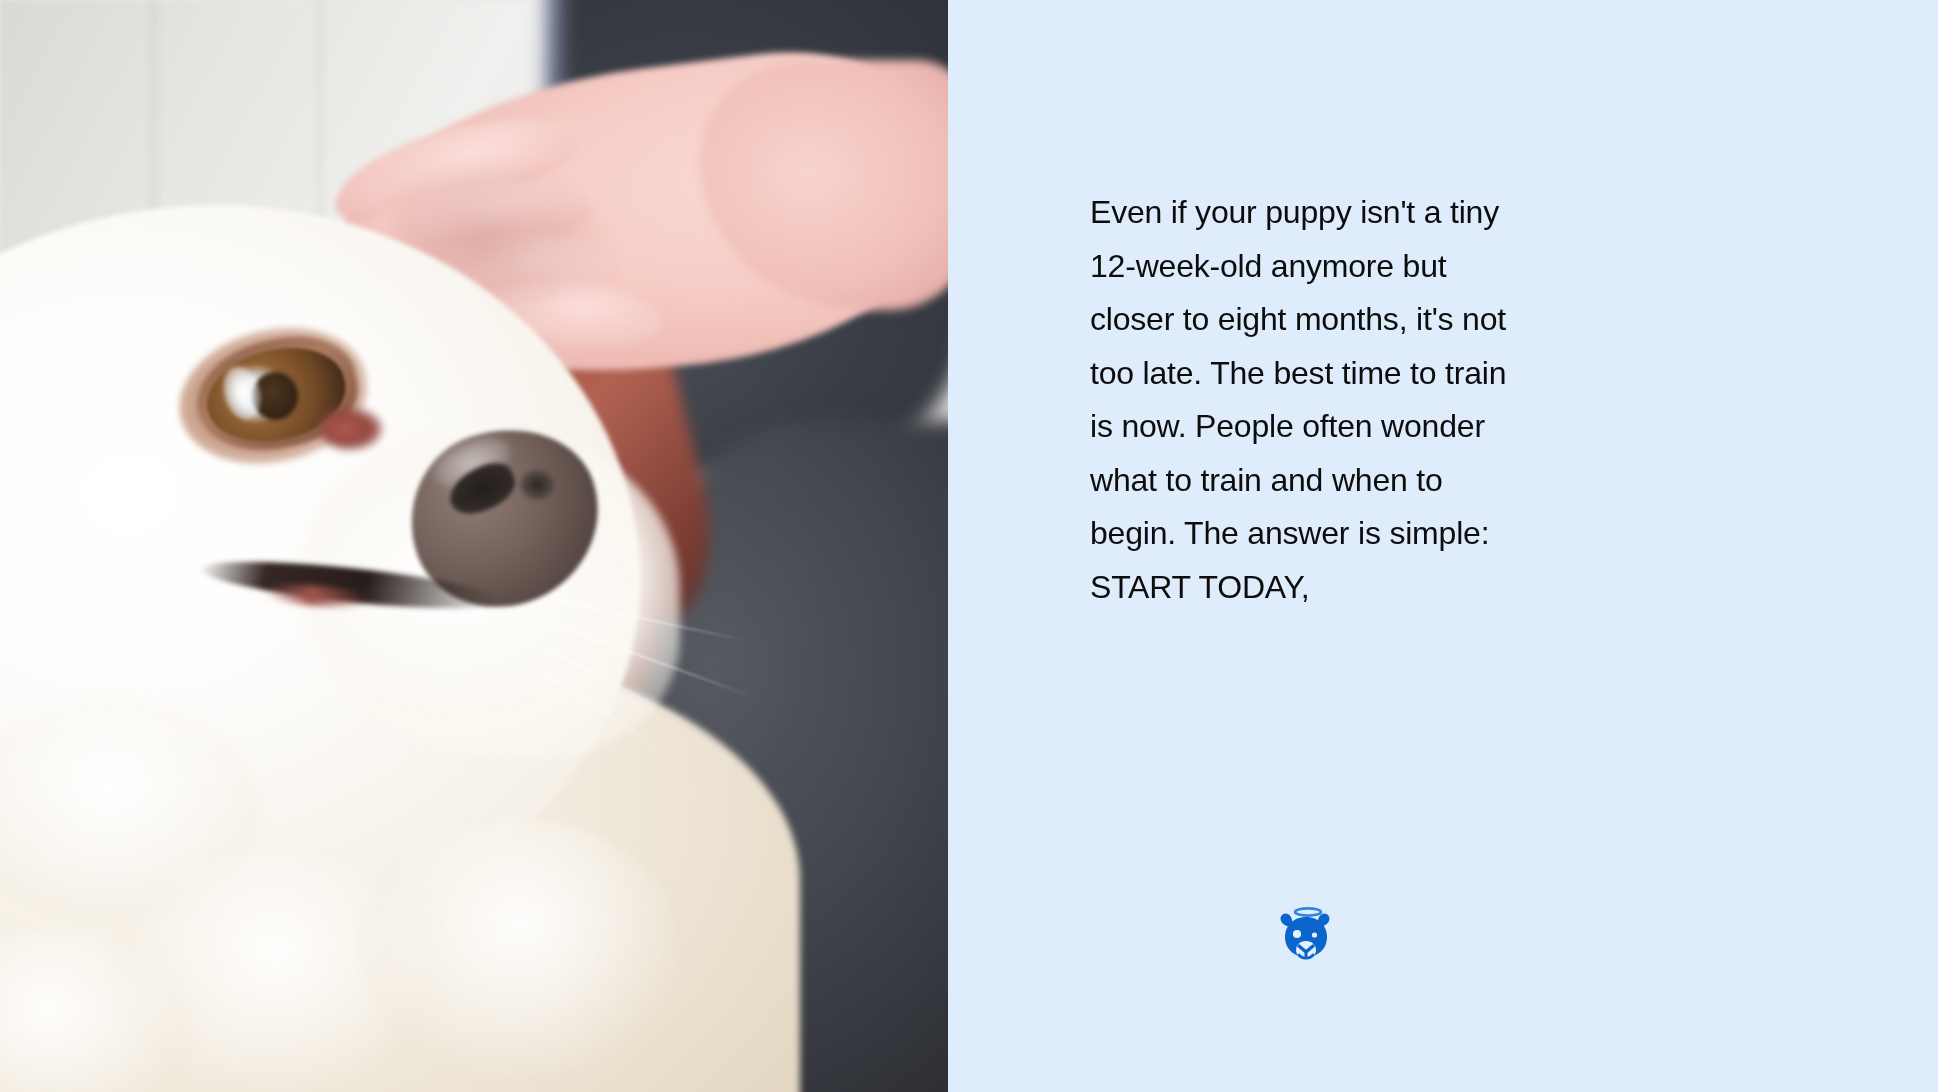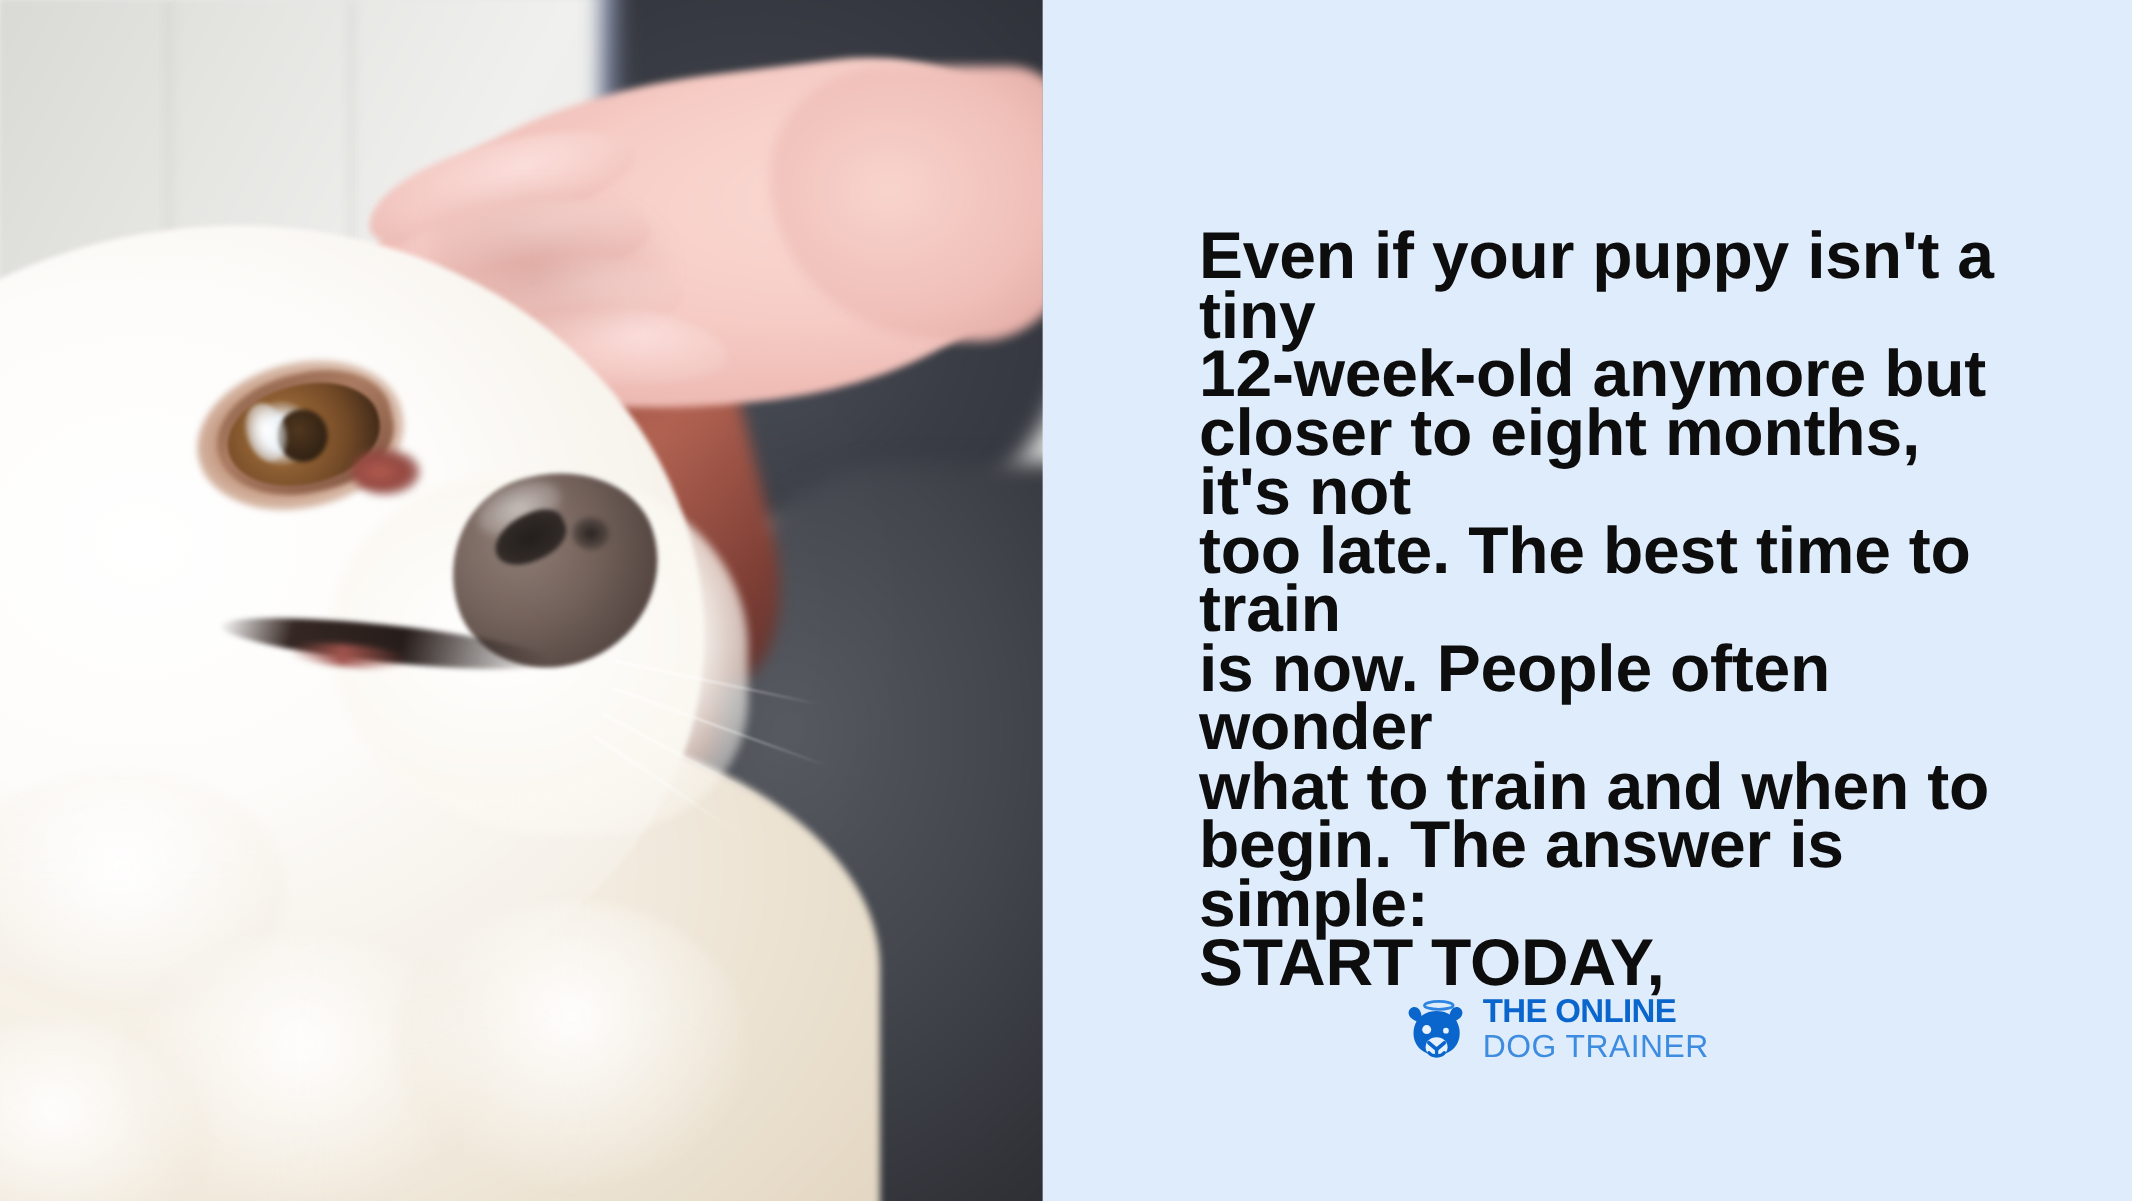--- a/index.html
+++ b/index.html
@@ -253,26 +253,26 @@
 
   
   .text-pane {
     width:990px; height:1092px;
     background:#dfecfb;
     position:relative;
   }
   .quote {
     position:absolute;
     left:142px;
-    top:206px;
+    top:186px;
     width:730px;
-    font-size:60px;
+    font-size:32px;
     line-height:53.5px;
     color:#0d0d0d;
-    font-weight:700;
+    font-weight:400;
     letter-spacing:-0.2px;
     font-family:"Liberation Sans", sans-serif;
     white-space:pre-line;
   }
 
   
   .logo {
     position:absolute;
     left:327px;
     top:905px;
@@ -387,21 +387,17 @@
 
           <path d="M31 36 C25 36 21 40 21 45 C21 50 25.5 54 31 54 C36.5 54 41 50 41 45 C41 40 37 36 31 36 Z" fill="#e4f0fd"></path>
 
           <path d="M24 41 L31 47 L38 41" fill="none" stroke="#0a66cc" stroke-width="3.4" stroke-linecap="round" stroke-linejoin="round"></path>
           <path d="M31 46 L31 51" fill="none" stroke="#0a66cc" stroke-width="3" stroke-linecap="round"></path>
 
           <path d="M24 50 C26.5 54 35.5 54 38 50" fill="none" stroke="#0a66cc" stroke-width="3" stroke-linecap="round"></path>
         </svg>
       </span>
 
-      <span class="logo-words">
-        <span class="logo-line1">THE ONLINE</span>
-        <span class="logo-line2">DOG TRAINER</span>
-      </span>
 
     </div>
   </div>
 
 </div>
 
 </body></html>

